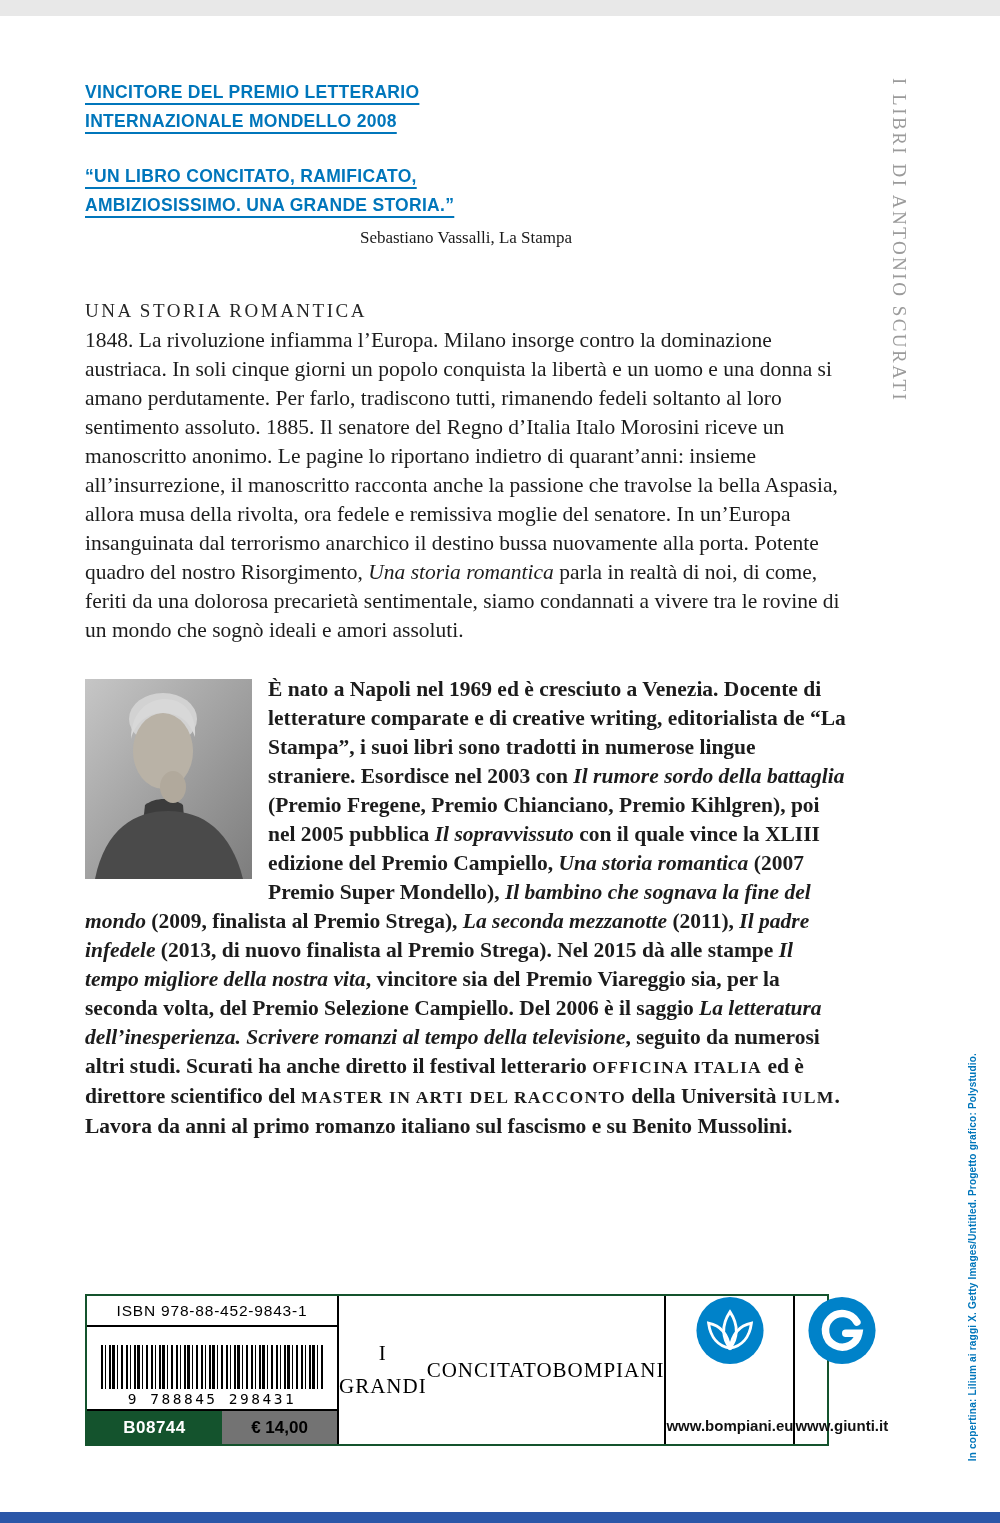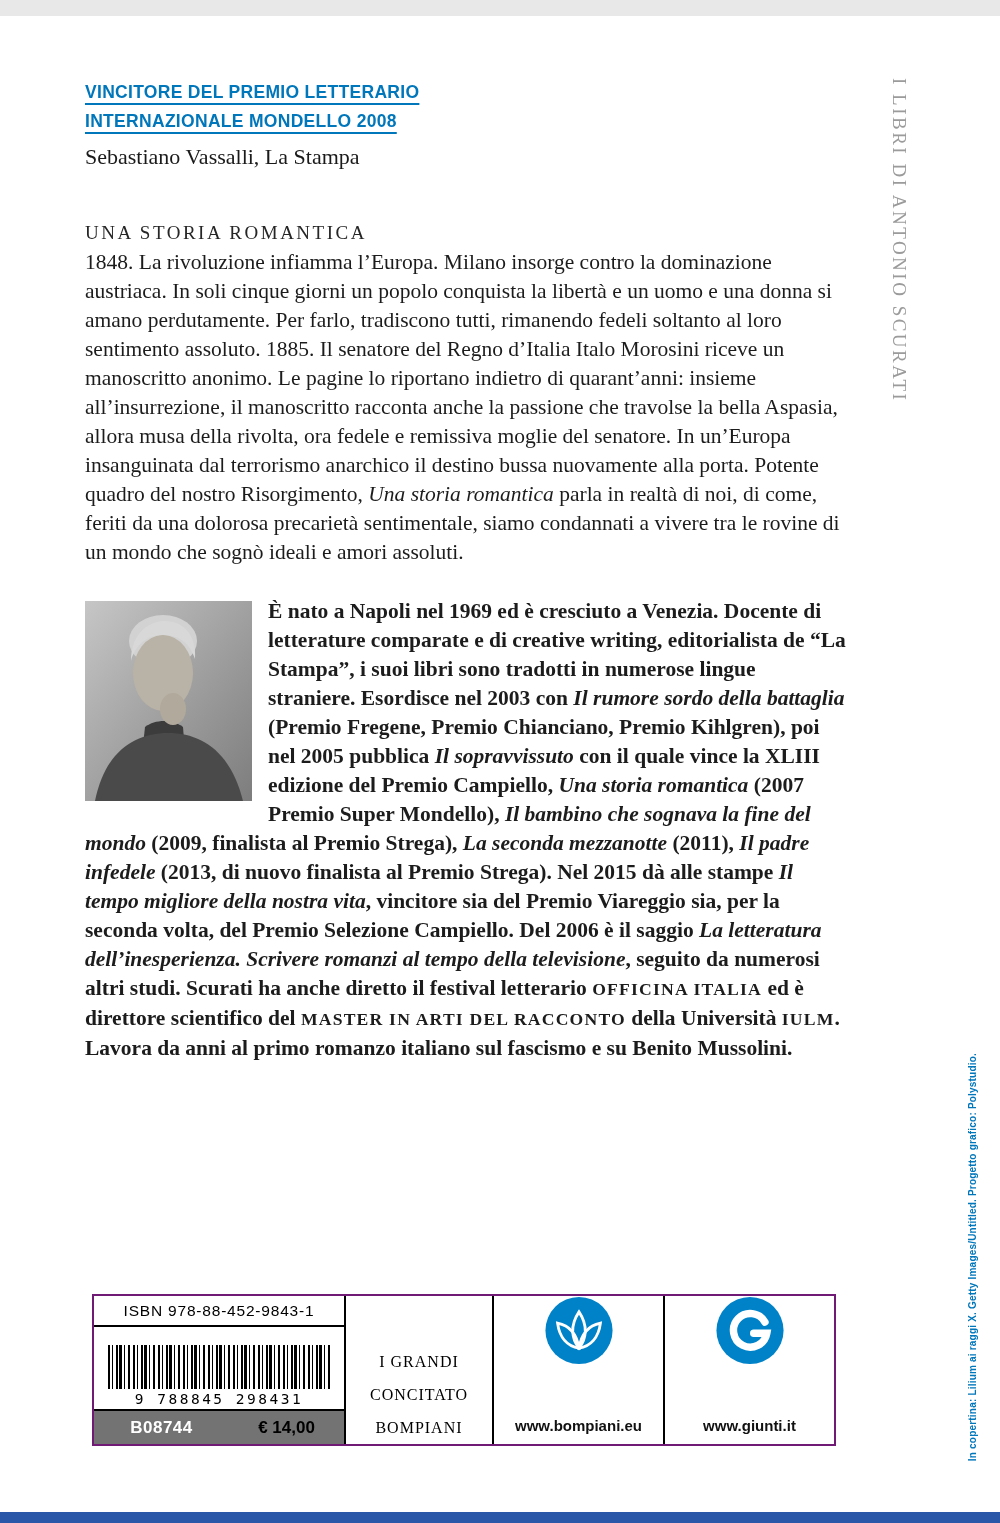--- a/index.html
+++ b/index.html
@@ -9,21 +9,21 @@
   }
   .content{position:absolute;left:85px;top:62px;width:762px;}
 
   .blue-head{
     font-family:"Liberation Sans", sans-serif;font-weight:bold;
     font-size:17.5px;line-height:29px;color:#0076bb;letter-spacing:.3px;
     text-decoration:underline;text-decoration-thickness:1.5px;text-underline-offset:5px;
   }
   .award{max-width:430px;}
   .quote{max-width:480px;margin-top:26px;}
-  .attribution{margin-top:8px;font-size:22px;color:#1a1a1a;}
+  .attribution{margin-top:8px;font-size:17px;color:#1a1a1a;text-align:center;}
 
   .section-title{
     margin-top:52px;font-size:19px;letter-spacing:2.5px;color:#262626;
   }
   .body-text{
     margin-top:4px;font-size:21.5px;line-height:29px;color:#1c1c1c;
   }
   .run-italic{font-style:italic;}
   .run-caps{font-size:.82em;letter-spacing:1.2px;}
 
@@ -41,22 +41,22 @@
   }
   .cover-credit{
     position:absolute;right:22px;bottom:78px;
     writing-mode:vertical-rl;transform:rotate(180deg);
     font-family:"Liberation Sans", sans-serif;font-weight:bold;
     font-size:10px;letter-spacing:.2px;color:#0076bb;white-space:nowrap;
   }
 
   
   .footer-strip{
-    position:absolute;left:92px;top:1278px;width:744px;height:152px;
-    display:flex;border:2px solid #701a75;box-sizing:border-box;background:#fff;
+    position:absolute;left:85px;top:1278px;width:744px;height:152px;
+    display:flex;border:2px solid #14532d;box-sizing:border-box;background:#fff;
   }
   .cell{box-sizing:border-box;}
   .cell+.cell{border-left:2px solid #000;}
 
   .barcode-cell{flex:0 0 250px;display:flex;flex-direction:column;}
   .isbn-row{
     height:29px;border-bottom:2px solid #000;display:flex;align-items:center;justify-content:center;
     font-family:"Liberation Sans", sans-serif;font-size:15.5px;letter-spacing:.8px;color:#000;
   }
   .barcode-area{flex:1;padding:18px 14px 2px;display:flex;flex-direction:column;}
@@ -66,41 +66,42 @@
       #000 0 2px,#fff 2px 4px,#000 4px 5px,#fff 5px 8px,
       #000 8px 10px,#fff 10px 11px,#000 11px 14px,#fff 14px 16px,
       #000 16px 17px,#fff 17px 20px,#000 20px 22px,#fff 22px 25px);
   }
   .ean-digits{
     margin-top:2px;text-align:center;
     font-family:"DejaVu Sans Mono", monospace;font-size:14.5px;letter-spacing:2.5px;color:#000;
   }
   .price-row{height:33px;display:flex;border-top:2px solid #000;
     font-family:"Liberation Sans", sans-serif;font-weight:bold;font-size:17px;}
-  .code-box{flex:0 0 54%;background:#737373;color:#fff;display:flex;align-items:center;justify-content:center;letter-spacing:.5px;}
+  .code-box{flex:0 0 54%;background:#14532d;color:#fff;display:flex;align-items:center;justify-content:center;letter-spacing:.5px;}
   .price-box{flex:1;background:#737373;color:#000;display:flex;align-items:center;justify-content:center;}
 
-  .series-cell{flex:0 0 148px;display:flex;flex-direction:column;align-items:center;justify-content:flex-end;
-    font-size:16px;line-height:33px;letter-spacing:1px;color:#000;text-align:center;}
+  .series-cell{flex:0 0 148px;display:flex;flex-direction:row;align-items:center;justify-content:center;
+    font-size:21px;line-height:33px;letter-spacing:1px;color:#000;text-align:center;}
 
   .logo-cell{flex:1;display:flex;flex-direction:column;align-items:center;justify-content:flex-end;padding-bottom:10px;gap:36px;}
   .logo{width:74px;height:74px;margin-bottom:16px;}
   .logo-url{font-family:"Liberation Sans", sans-serif;font-weight:bold;font-size:15px;color:#111;}
 
   .bottom-bar{position:absolute;left:0;top:1496px;width:1000px;height:27px;background:#2b57a8;}
 </style>
 </head>
 <body>
 
 <div class="page">
 
   <div class="content">
 
     <div class="blue-head award">VINCITORE DEL PREMIO LETTERARIO INTERNAZIONALE MONDELLO 2008</div>
 
+    <div class="blue-head quote">“UN LIBRO CONCITATO, RAMIFICATO, AMBIZIOSISSIMO. UNA GRANDE STORIA.”</div>
     <div class="attribution">Sebastiano Vassalli, La Stampa</div>
 
     <div class="section-title">UNA STORIA ROMANTICA</div>
     <div class="body-text"><span>1848. La rivoluzione infiamma l’Europa. Milano insorge contro la dominazione austriaca. In soli cinque giorni un popolo conquista la libertà e un uomo e una donna si amano perdutamente. Per farlo, tradiscono tutti, rimanendo fedeli soltanto al loro sentimento assoluto. 1885. Il senatore del Regno d’Italia Italo Morosini riceve un manoscritto anonimo. Le pagine lo riportano indietro di quarant’anni: insieme all’insurrezione, il manoscritto racconta anche la passione che travolse la bella Aspasia, allora musa della rivolta, ora fedele e remissiva moglie del senatore. In un’Europa insanguinata dal terrorismo anarchico il destino bussa nuovamente alla porta. Potente quadro del nostro Risorgimento, </span><span class="run-italic">Una storia romantica</span><span> parla in realtà di noi, di come, feriti da una dolorosa precarietà sentimentale, siamo condannati a vivere tra le rovine di un mondo che sognò ideali e amori assoluti.</span></div>
 
     <div class="author-section">
       <svg class="author-photo" viewBox="0 0 167 200" preserveAspectRatio="none" aria-hidden="true">
         <defs>
           <linearGradient id="pg" x1="0" y1="0" x2="1" y2="1">
             <stop offset="0" stop-color="#c6c6c6"></stop>

